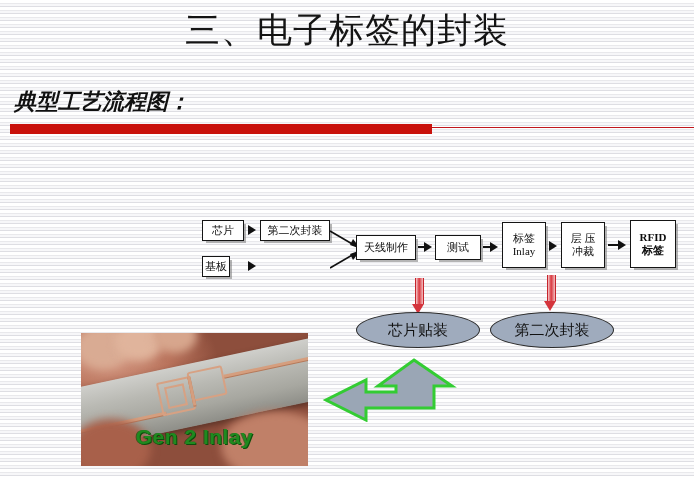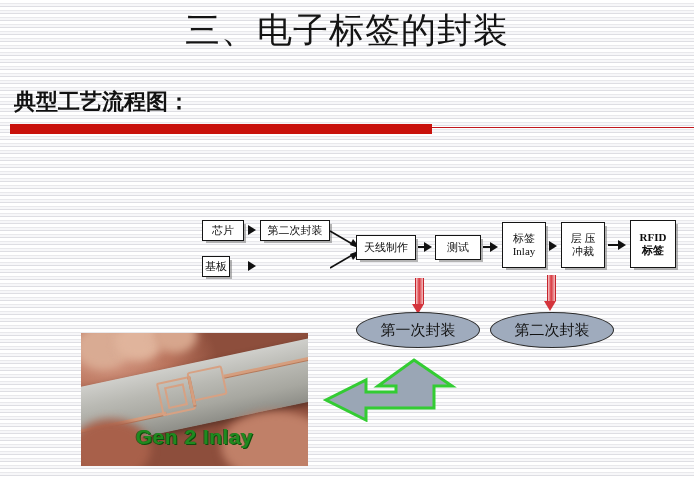--- a/index.html
+++ b/index.html
@@ -48,20 +48,21 @@
 
   
   #subtitle {
     position: absolute;
     left: 14px;
     top: 87px;
     font-size: 22px;
     font-weight: bold;
     color: #111111;
     white-space: nowrap;
+    font-style: italic;
   }
 
   
   #red-thin-line {
     position: absolute;
     left: 10px;
     top: 127px;
     width: 684px;
     height: 1px;
     background: #c0161c;
@@ -273,21 +274,21 @@
   <div class="red-down" style="left:412px; top:278px; height:36px;">
     <div class="shaft" style="height:26px;"></div>
     <div class="head" style="top:26px;"></div>
   </div>
 
   <div class="red-down" style="left:544px; top:275px; height:36px;">
     <div class="shaft" style="height:26px;"></div>
     <div class="head" style="top:26px;"></div>
   </div>
 
-  <div class="ellipse" style="left:356px; top:312px; width:124px; height:36px;">第一次封装</div>
+  <div class="ellipse" style="left:356px; top:312px; width:124px; height:36px;">芯片贴装</div>
 
   <div class="ellipse" style="left:490px; top:312px; width:124px; height:36px;">第二次封装</div>
 
   <svg id="bent-arrow" viewBox="0 0 140 64" preserveAspectRatio="none">
     <polygon points="92,2 130,28 112,28 112,50 44,50 44,62 4,42 44,22 44,34 74,34 74,28 56,28" fill="#9aa6b5" stroke="#33cc33" stroke-width="3" stroke-linejoin="miter"></polygon>
   </svg>
 
   <div id="photo">
     <div class="skin"></div>
 

